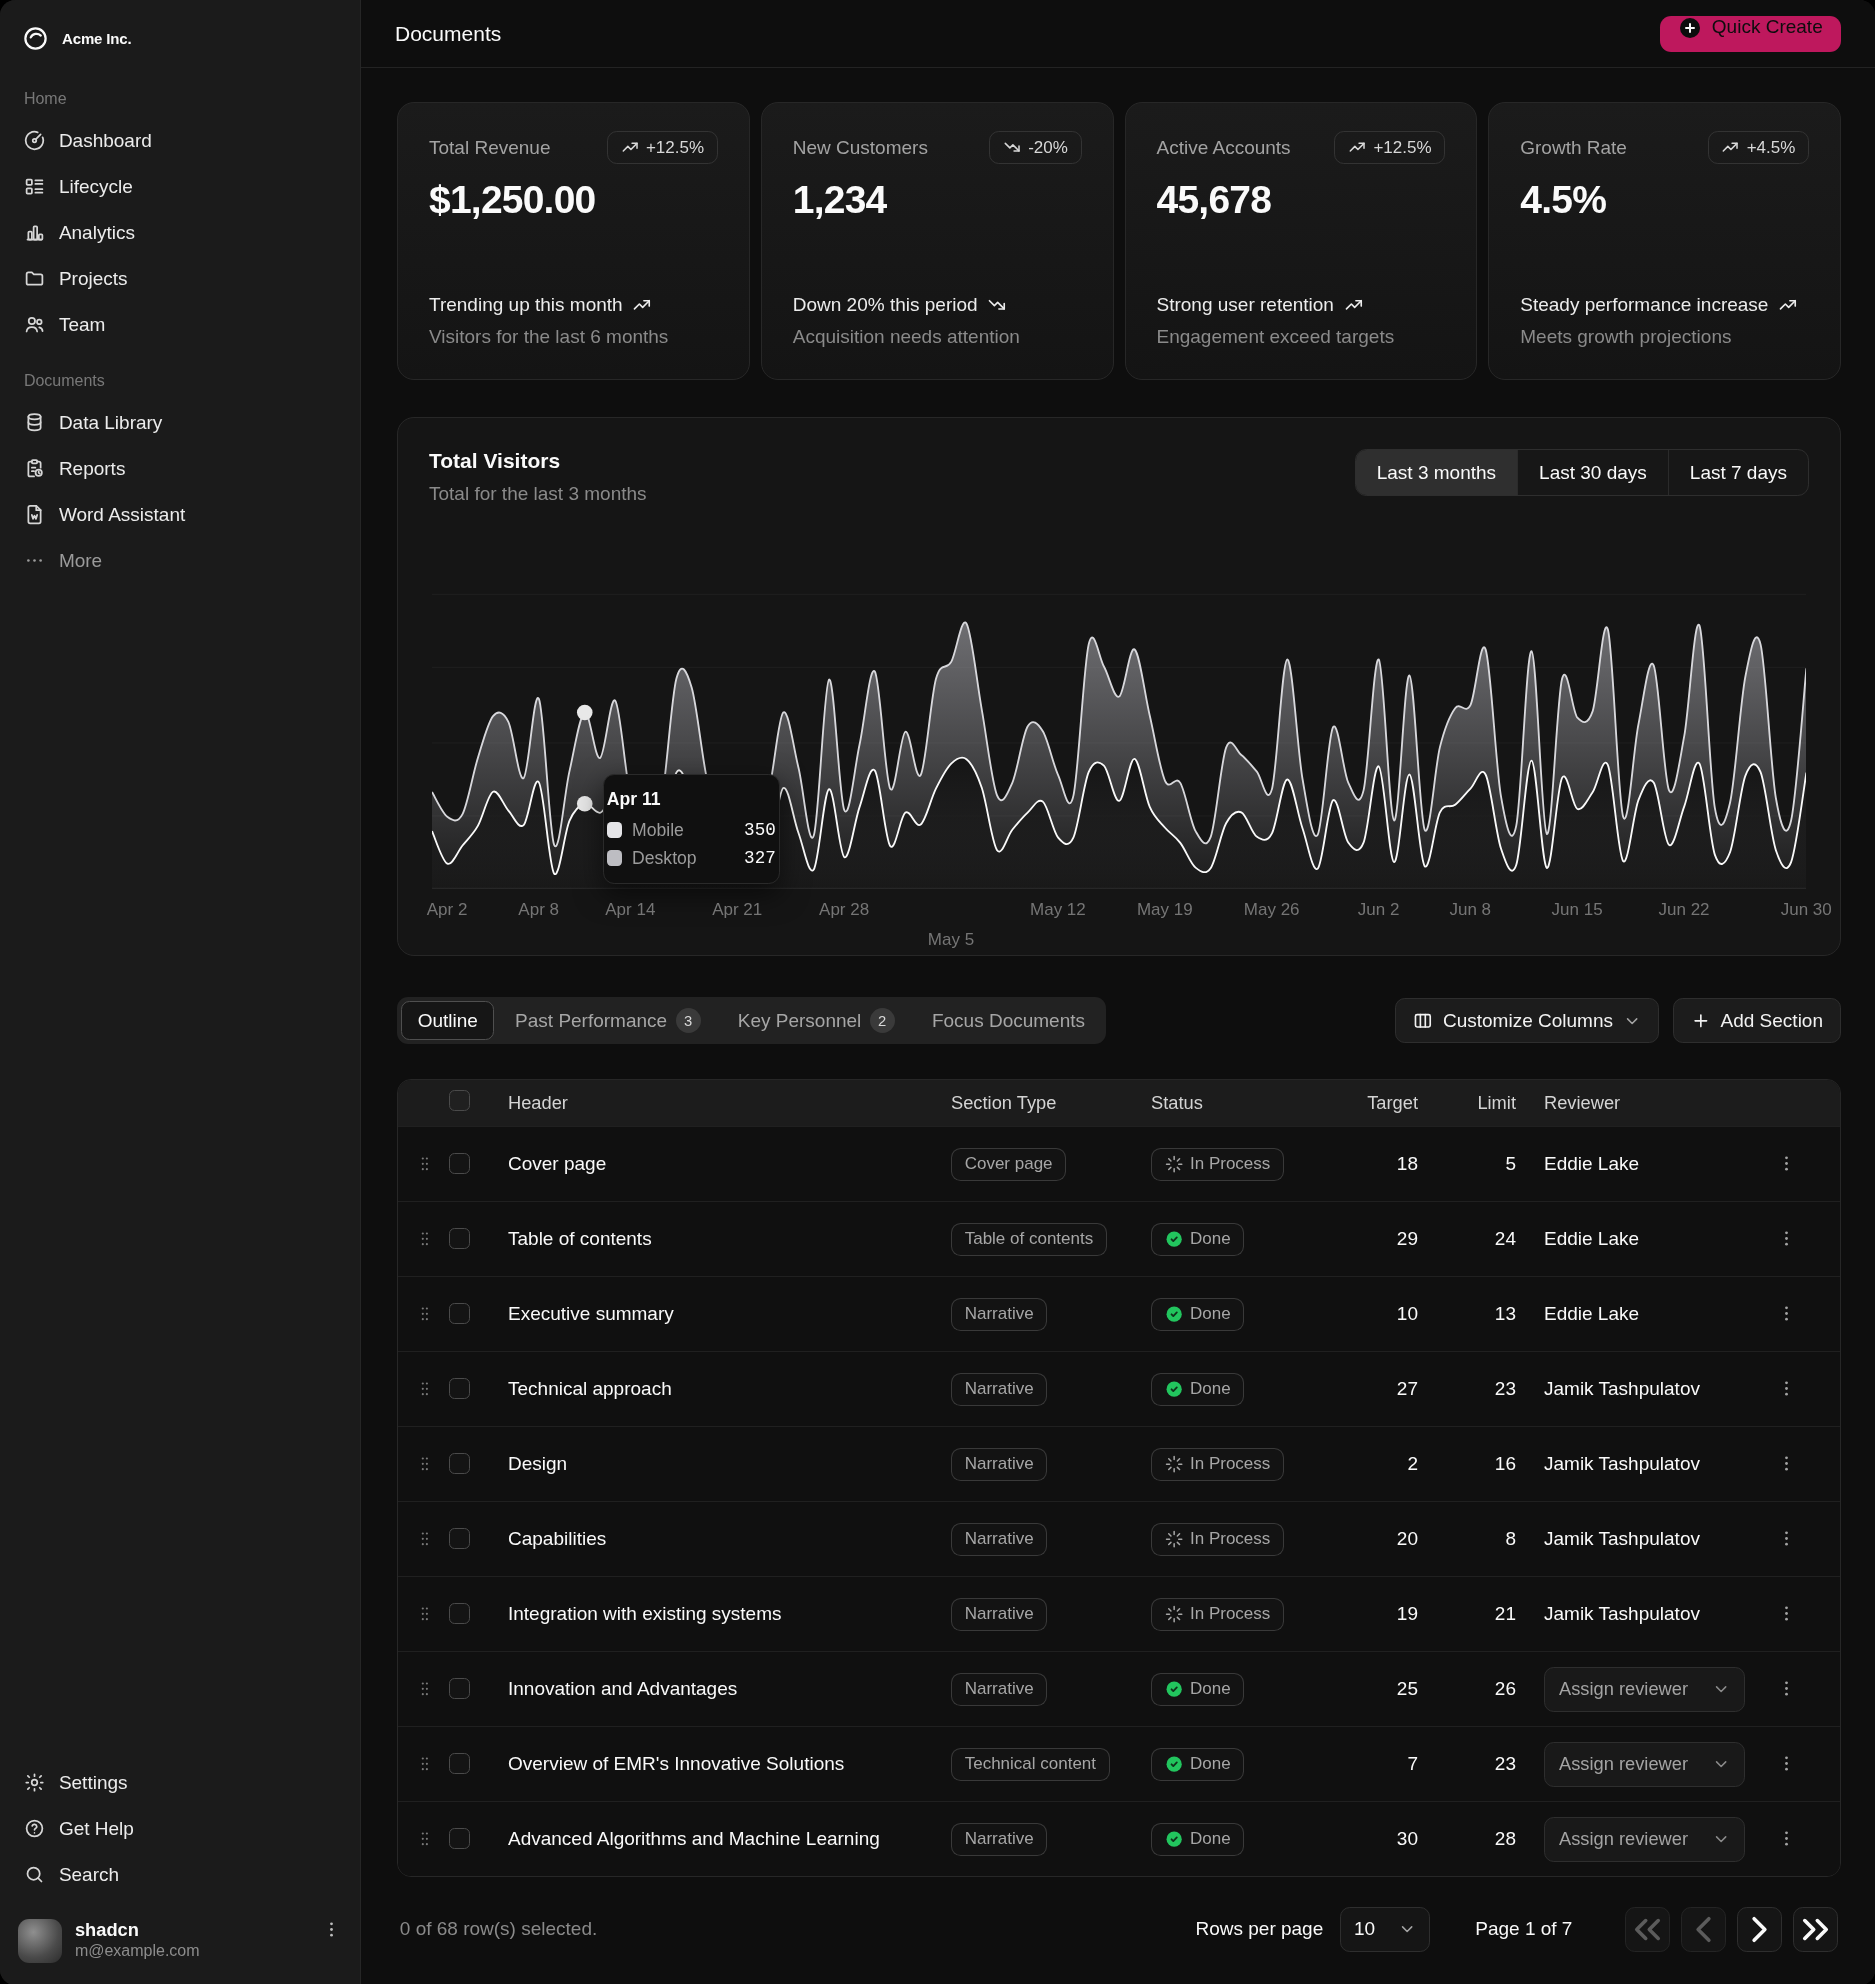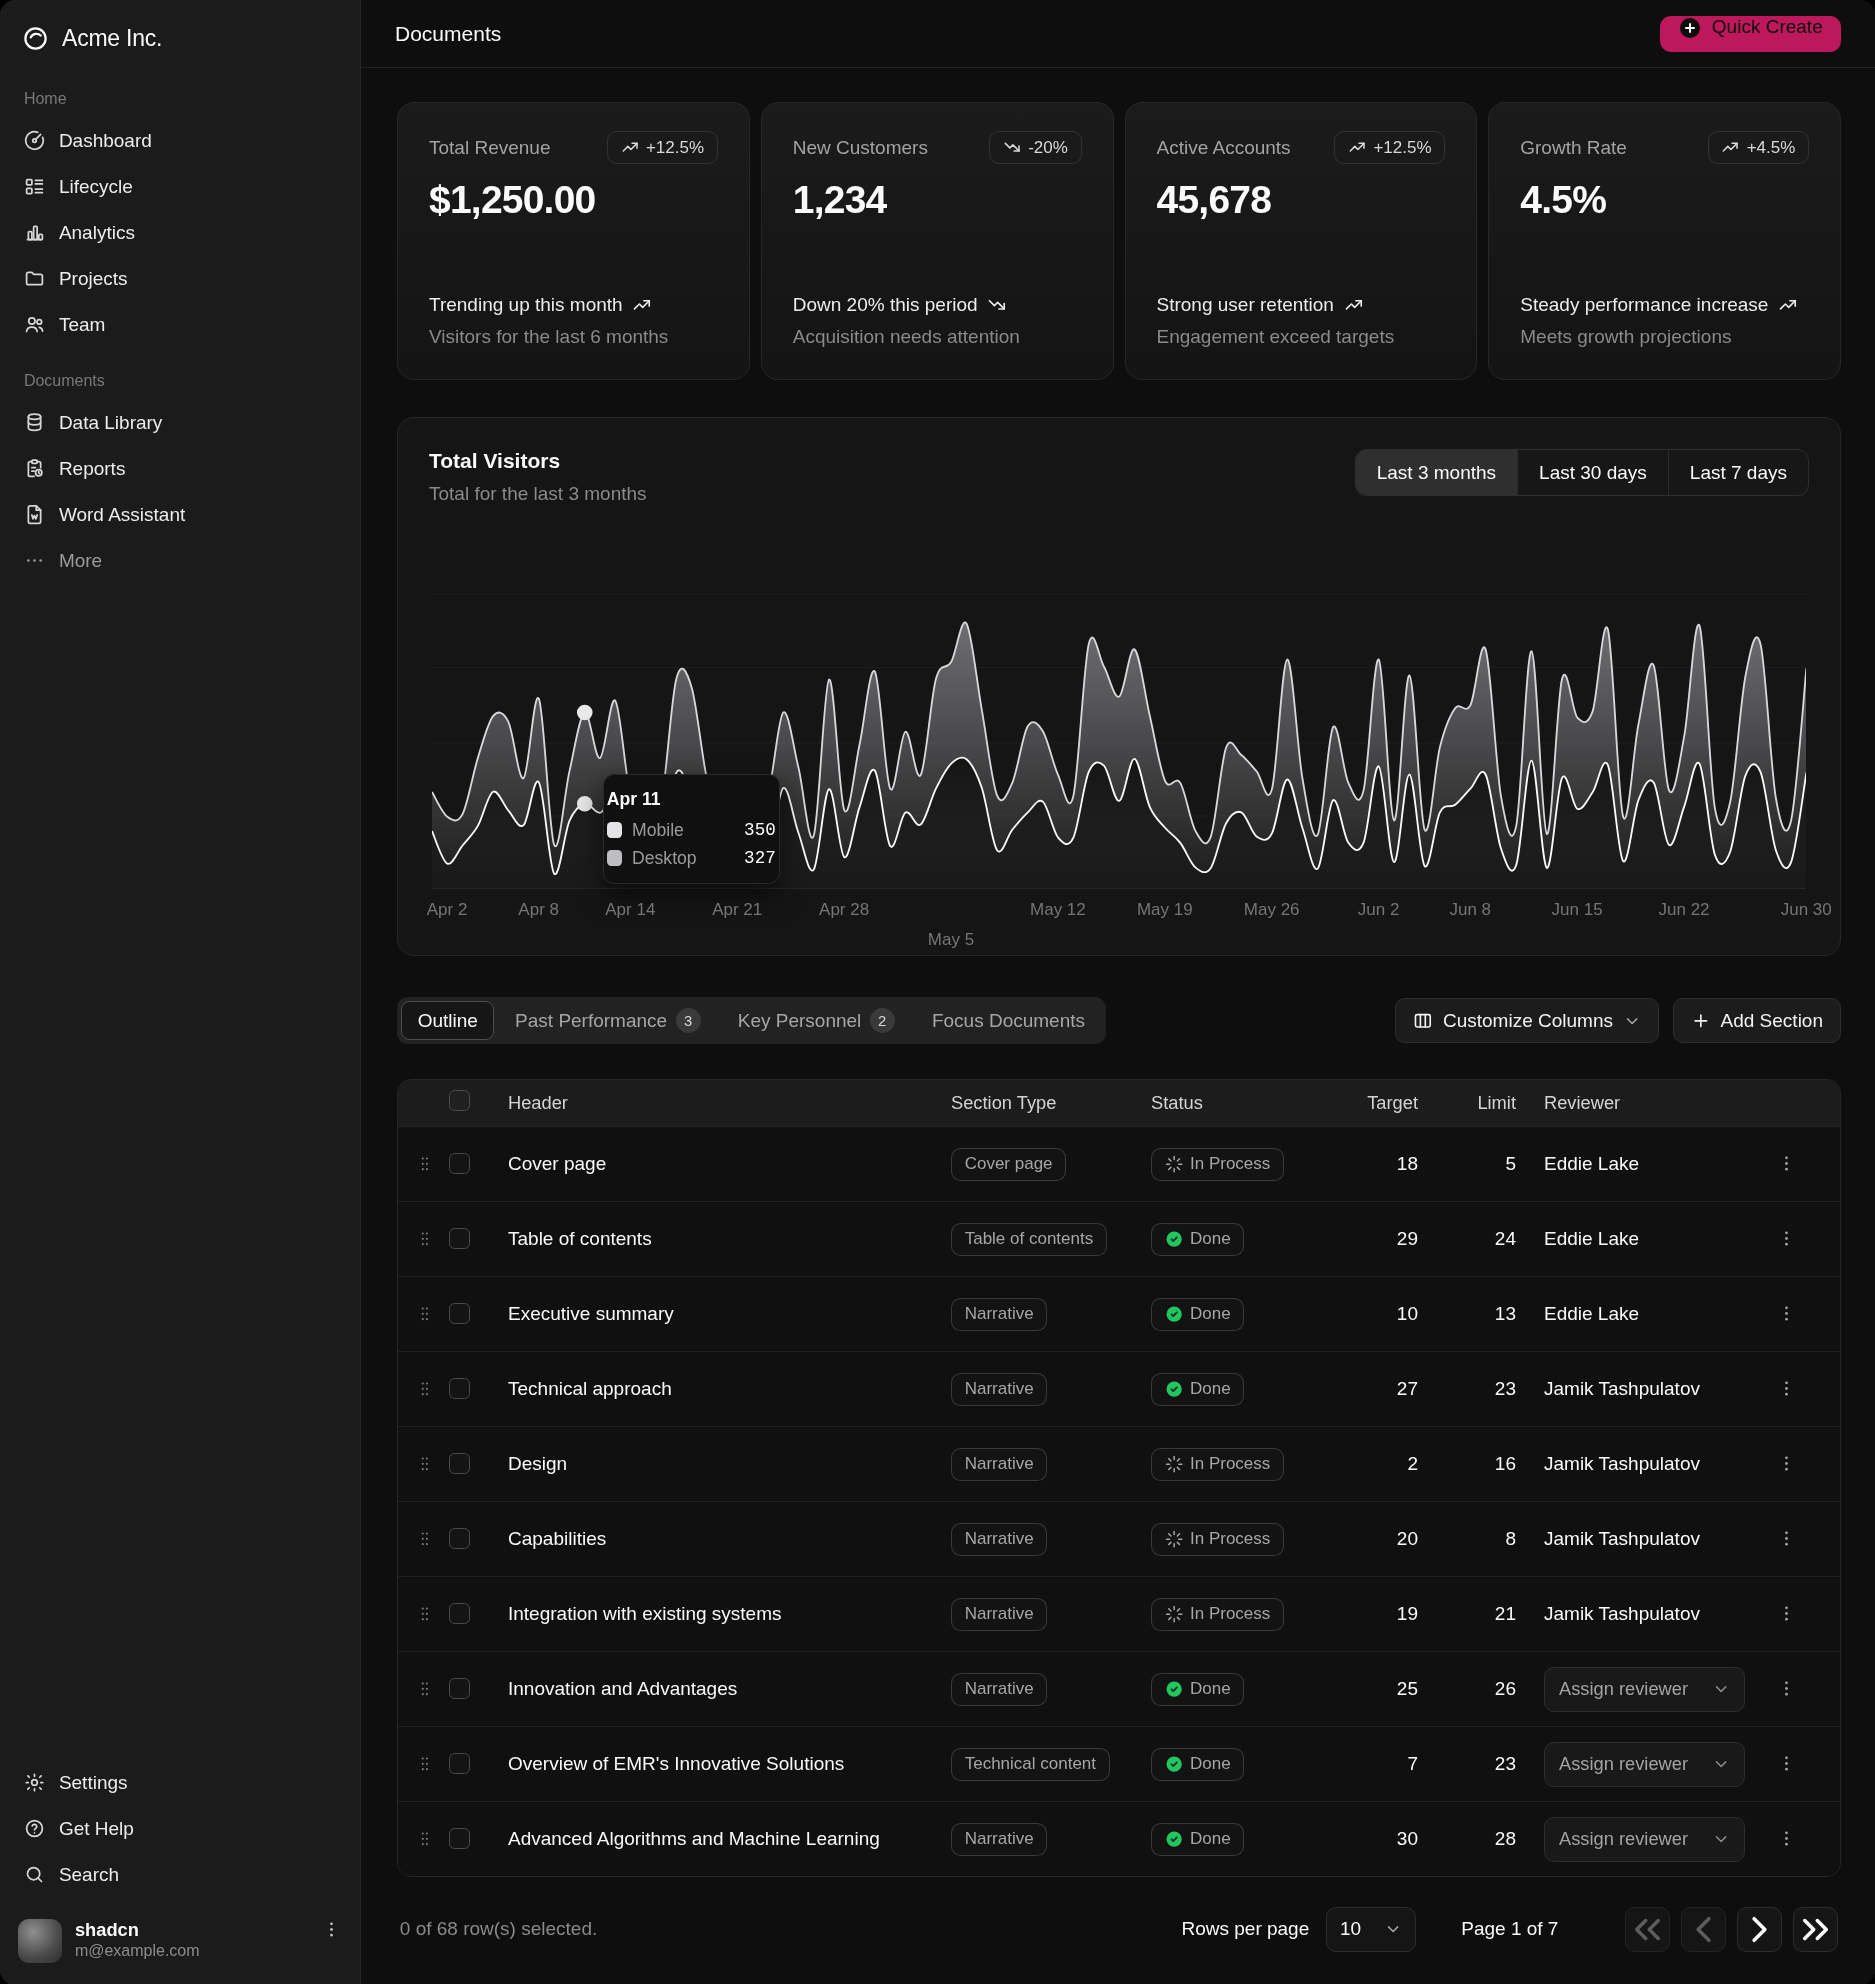--- a/index.html
+++ b/index.html
@@ -4,21 +4,21 @@
 <style>
   * { margin:0; padding:0; box-sizing:border-box; }
   html,body { background:#000; }
   body { width:1875px; height:1985px; font-family:"Liberation Sans", sans-serif; color:#fafafa; }
   .app { width:1875px; height:1985px; display:flex; background:#1b1b1b; border-radius:15.5px; overflow:hidden; }
 
   
   .sidebar { width:360px; flex:0 0 360px; background:#1b1b1b; display:flex; flex-direction:column; padding:11.2px 11.2px 14px; }
   .brand { display:flex; align-items:center; gap:12.7px; padding:14px 11.2px; border-radius:9.8px; }
   .brand .logo { width:27px; height:27px; color:#fafafa; }
-  .brand-name { font-size:23px; font-weight:400; letter-spacing:-0.01em; }
+  .brand-name { font-size:15px; font-weight:700; letter-spacing:-0.01em; }
   .sb-group-label { font-size:16px; color:#787878; padding:0 12.7px; margin:24px 0 9.8px; }
   .sb-item { display:flex; align-items:center; gap:14px; height:46px; padding:0 12.7px; border-radius:9.8px; font-size:19px; color:#ececec; cursor:pointer; }
   .sb-item .sb-ic { width:21px; height:21px; flex:0 0 21px; color:#d6d6d6; }
   .sb-item.muted, .sb-item.muted .sb-ic { color:#9b9b9b; }
   .sb-spacer { flex:1; }
   .user-row { display:flex; align-items:flex-start; gap:12.7px; padding:8.4px 7px; border-radius:11.2px; margin-top:12.7px; }
   .avatar { width:44px; height:44px; border-radius:11.2px; background:radial-gradient(circle at 35% 30%, #8f8f8f, #4a4a4a 60%, #2c2c2c); flex:0 0 44px; }
   .user-meta { flex:1; min-width:0; }
   .user-name { font-size:18.3px; font-weight:600; line-height:1.2; }
   .user-email { font-size:16px; color:#8d8d8d; line-height:1.25; }
@@ -96,21 +96,21 @@
   .assign-select { display:inline-flex; align-items:center; justify-content:space-between; width:201px; height:45px; border:0.7px solid #2e2e2e; border-radius:9.8px; background:#191919; padding:0 14px; font-size:18.3px; color:#a3a3a3; cursor:pointer; }
   .assign-select .chev { width:18.3px; height:18.3px; color:#8a8a8a; }
 
   
   .table-footer { display:flex; align-items:center; margin-top:29.5px; padding:0 2.8px; }
   .sel-count { font-size:19px; color:#8a8a8a; }
   .table-footer .grow { flex:1; }
   .rpp-label { font-size:19px; font-weight:500; margin-right:17px; }
   .rpp-select { display:inline-flex; align-items:center; justify-content:space-between; width:90px; height:45px; border:0.7px solid #2e2e2e; border-radius:9.8px; background:#151515; padding:0 12.7px; font-size:19px; color:#fafafa; cursor:pointer; }
   .rpp-select .chev { width:18.3px; height:18.3px; color:#a3a3a3; }
-  .page-info { font-size:19px; font-weight:500; margin:0 55px 0 45px; }
+  .page-info { font-size:19px; font-weight:500; margin:0 41px 0 45px; }
   .pg-btn { width:45px; height:45px; border-radius:9.8px; border:0.7px solid #2e2e2e; background:#151515; display:inline-flex; align-items:center; justify-content:center; color:#fafafa; cursor:pointer; margin-left:11.2px; }
   .pg-btn svg { width:21px; height:21px; }
   .pg-btn.disabled { color:#5c5c5c; border-color:#242424; cursor:default; }
 
   .ic { display:inline-flex; }
   .ic svg { width:100%; height:100%; }
 </style>
 </head>
 <body>
 

